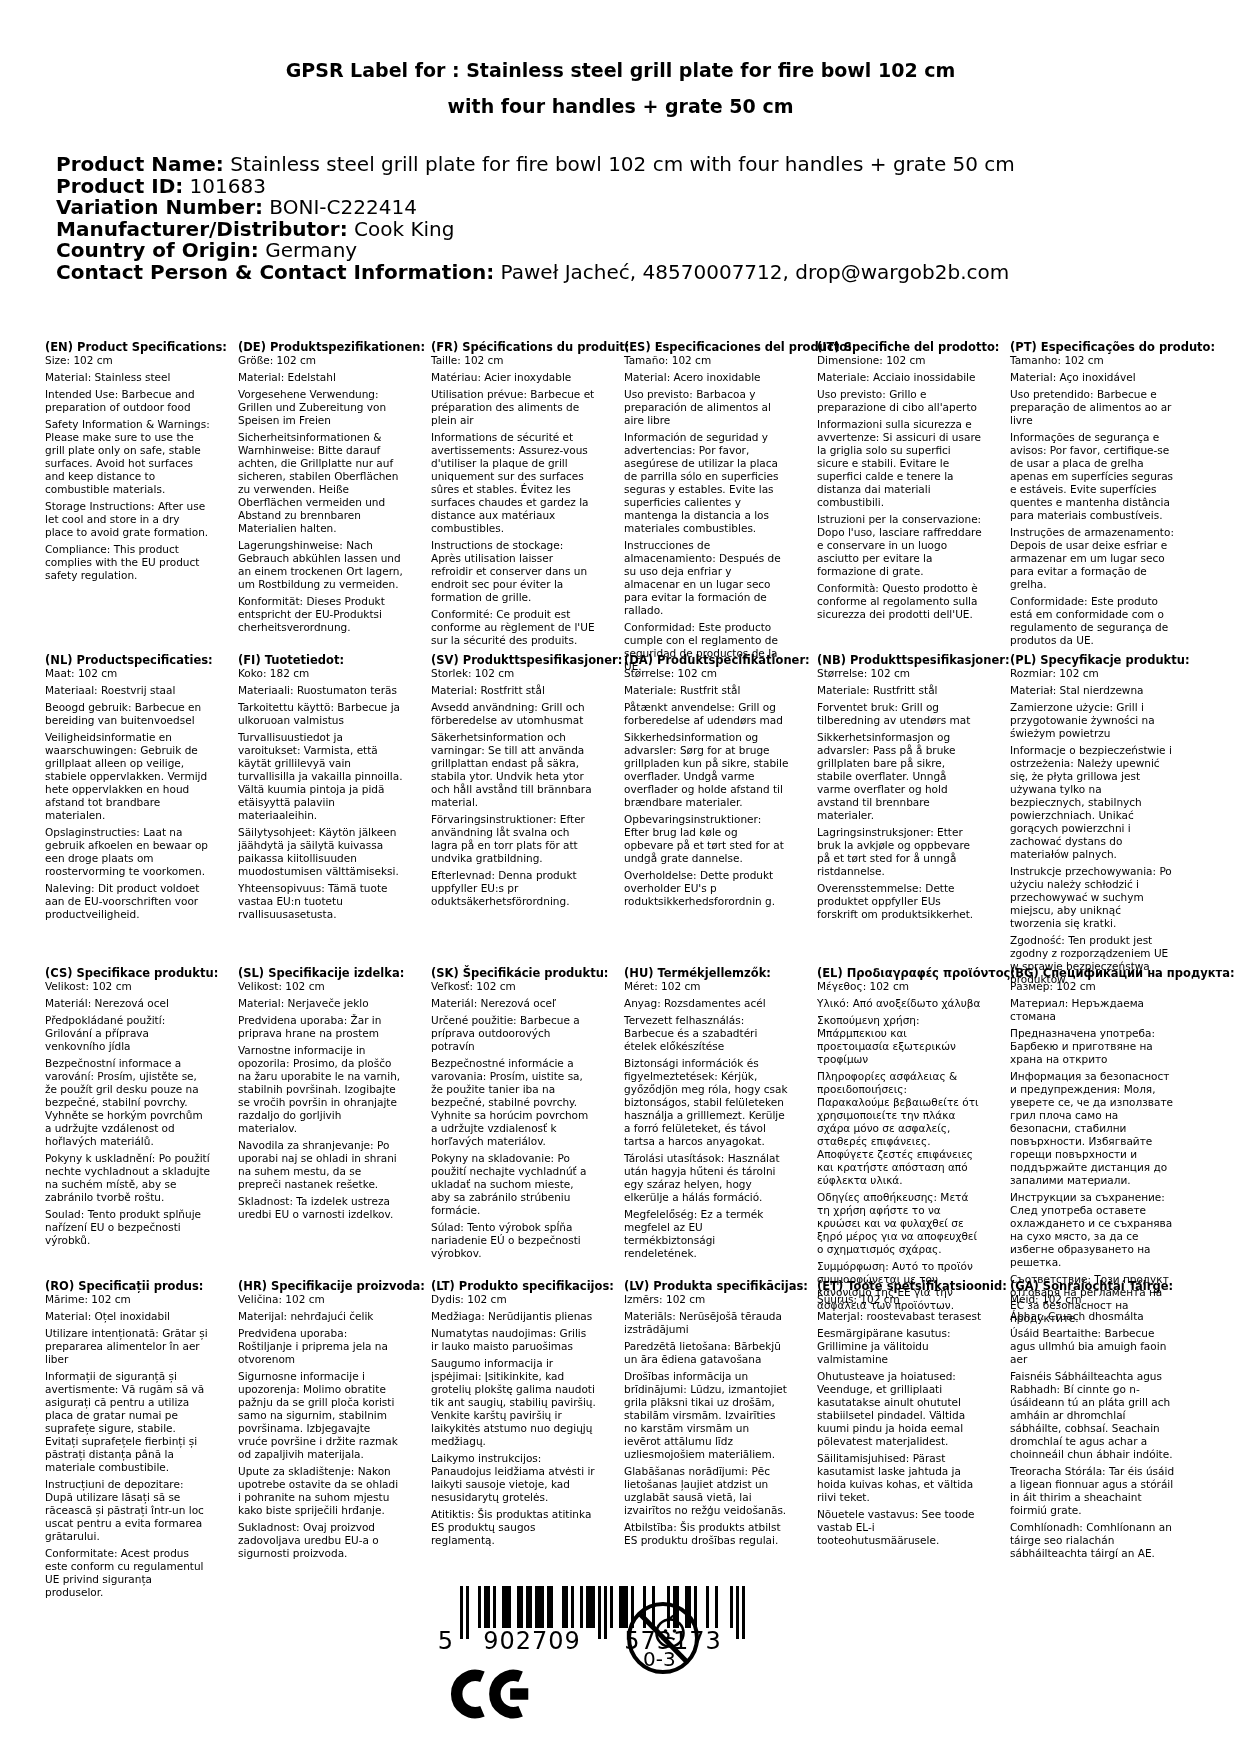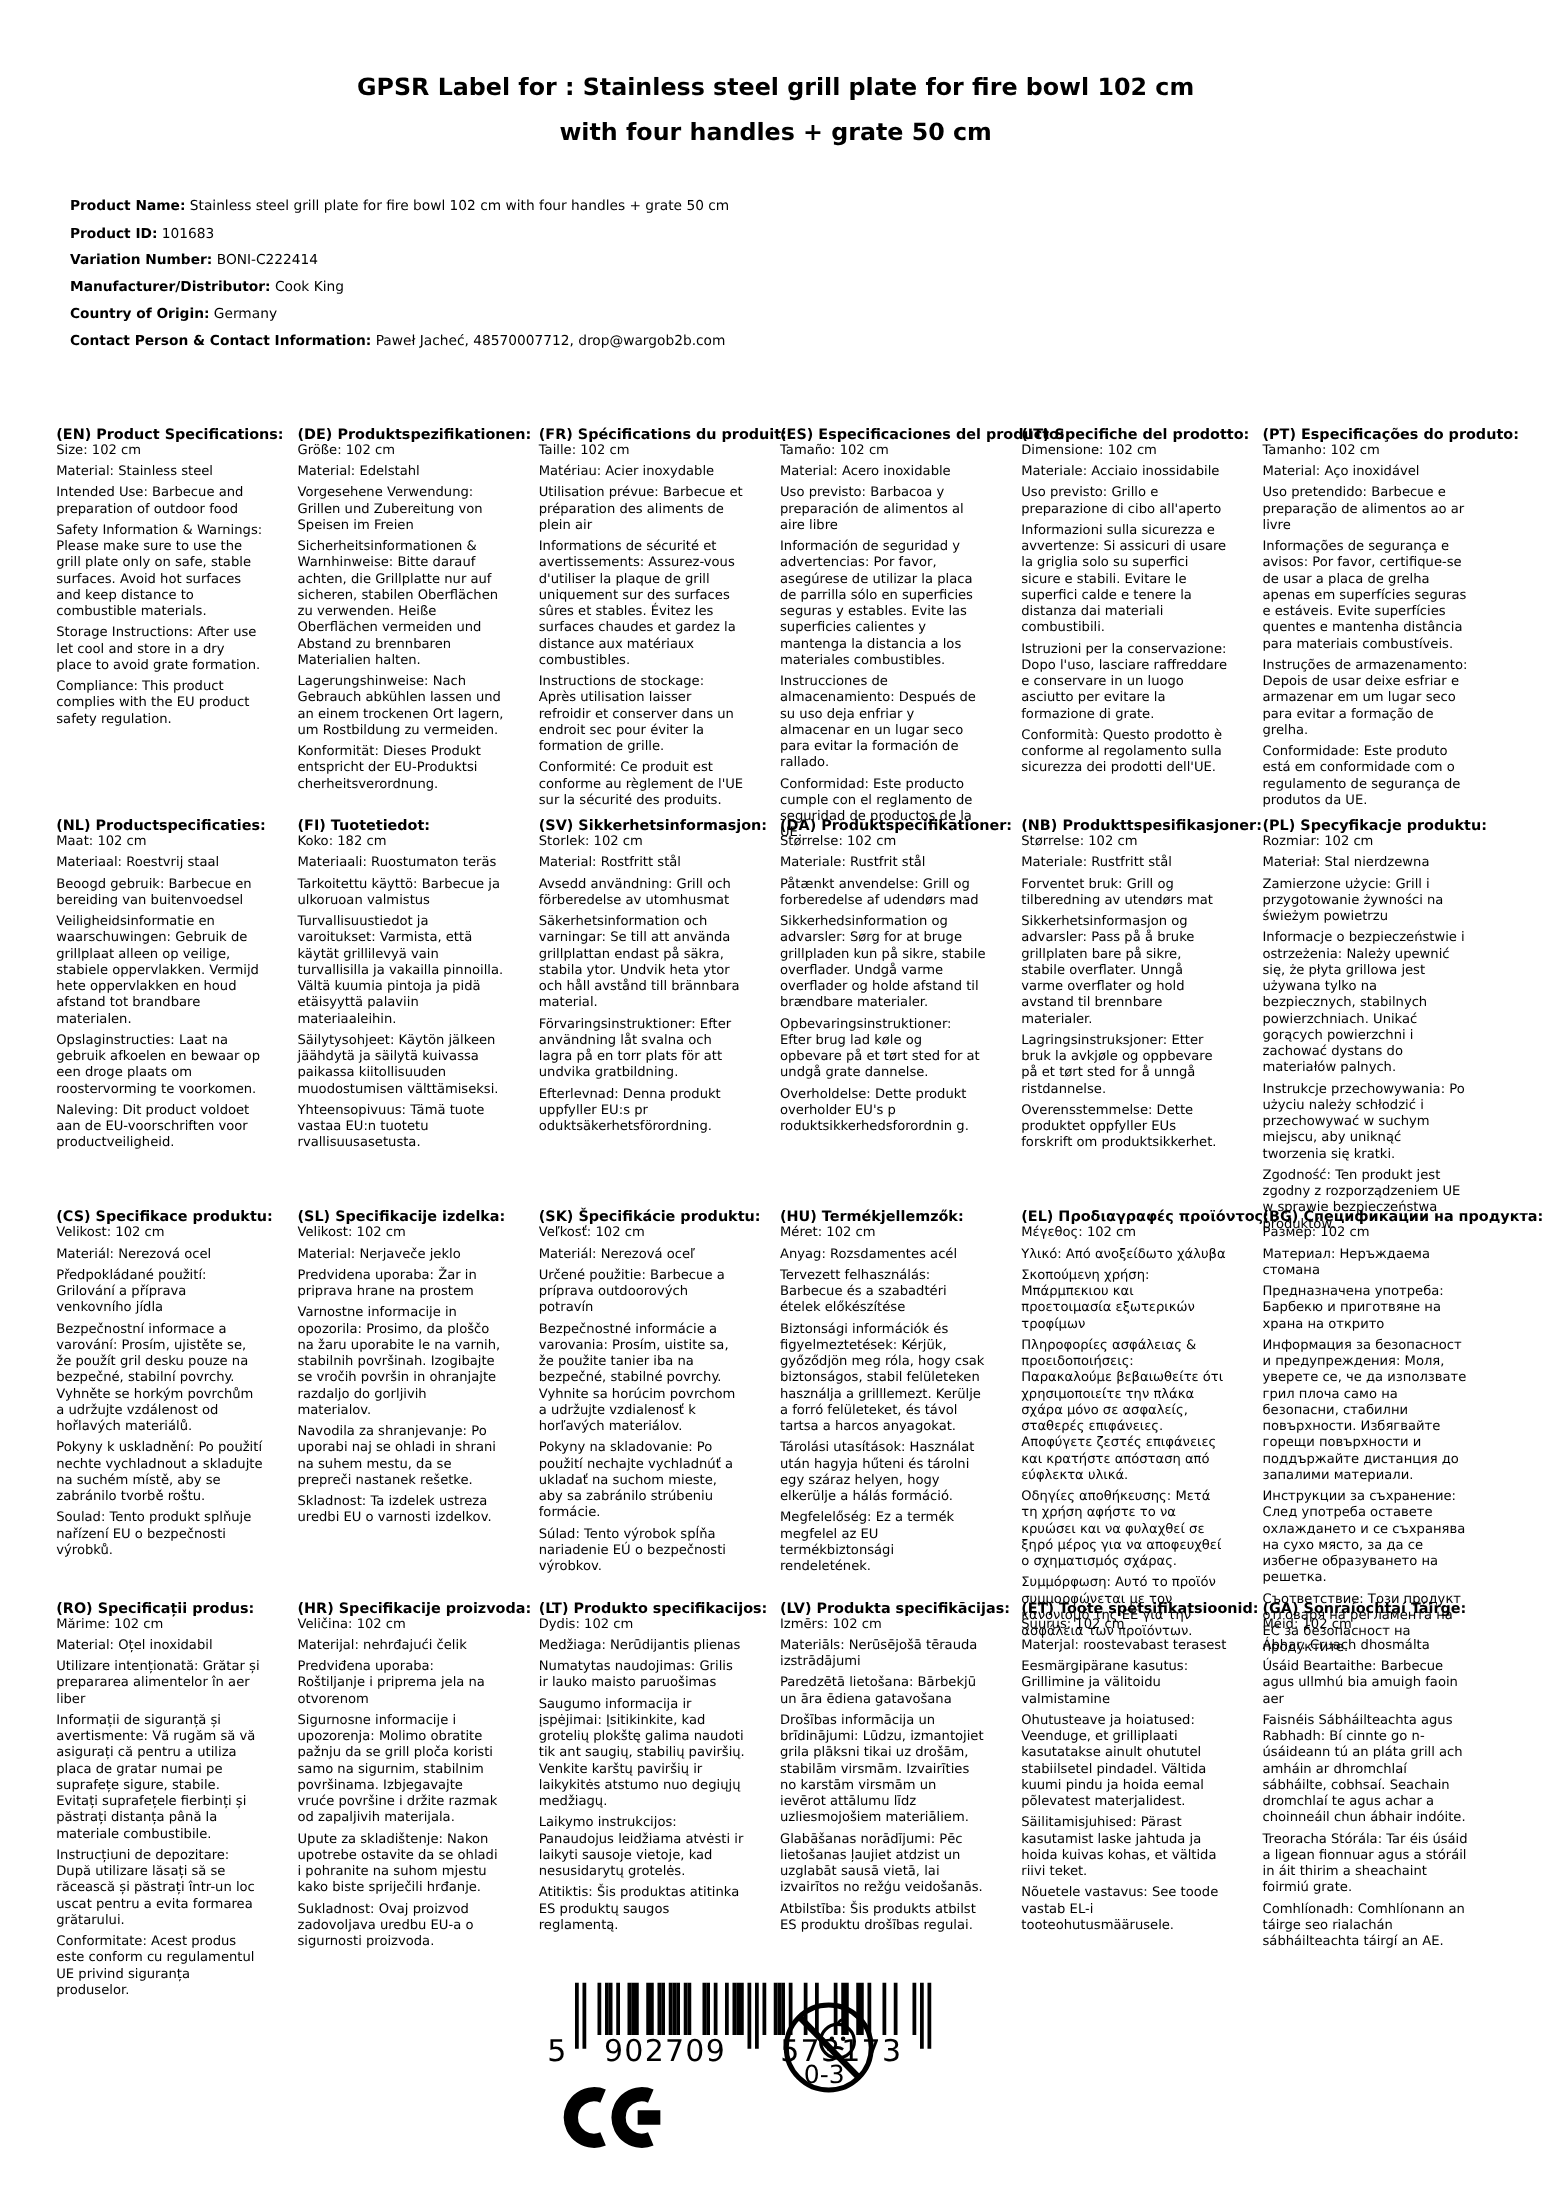--- a/index.html
+++ b/index.html
@@ -5,21 +5,21 @@
   html,body{margin:0;padding:0;}
   body{
     width:1241px;height:1754px;position:relative;overflow:hidden;
     background:#ffffff;color:#000;
     font-family:"DejaVu Sans","Liberation Sans",sans-serif;
   }
   .title{
     margin-top:52px;text-align:center;font-weight:bold;
     font-size:19px;line-height:36px;
   }
-  .meta{margin:30px 56px 0 56px;font-size:11px;line-height:21.5px;}
+  .meta{margin:30px 56px 0 56px;font-size:20px;line-height:21.5px;}
   .meta .lab{font-weight:bold;}
   .grid{
     margin:58px 45px 0 45px;
     display:grid;grid-template-columns:repeat(6,165px);
     column-gap:28px;grid-auto-rows:313px;
     font-size:10.5px;line-height:13px;
   }
   .cell{overflow:visible;}
   .cell h3{font-size:11.5px;margin:0;white-space:nowrap;overflow:visible;}
   .cell p{margin:4px 0 0 0;}
@@ -113,21 +113,21 @@
     <div class="cell">
       <h3>(FI) Tuotetiedot:</h3>
       <p>Koko: 182 cm</p>
       <p>Materiaali: Ruostumaton teräs</p>
       <p>Tarkoitettu käyttö: Barbecue ja ulkoruoan valmistus</p>
       <p>Turvallisuustiedot ja varoitukset: Varmista, että käytät grillilevyä vain turvallisilla ja vakailla pinnoilla. Vältä kuumia pintoja ja pidä etäisyyttä palaviin materiaaleihin.</p>
       <p>Säilytysohjeet: Käytön jälkeen jäähdytä ja säilytä kuivassa paikassa kiitollisuuden muodostumisen välttämiseksi.</p>
       <p>Yhteensopivuus: Tämä tuote vastaa EU:n tuotetu rvallisuusasetusta.</p>
     </div>
     <div class="cell">
-      <h3>(SV) Sikkerhetsinformasjon:</h3>
+      <h3>(SV) Produkttspesifikasjoner:</h3>
       <p>Storlek: 102 cm</p>
       <p>Material: Rostfritt stål</p>
       <p>Avsedd användning: Grill och förberedelse av utomhusmat</p>
       <p>Säkerhetsinformation och varningar: Se till att använda grillplattan endast på säkra, stabila ytor. Undvik heta ytor och håll avstånd till brännbara material.</p>
       <p>Förvaringsinstruktioner: Efter användning låt svalna och lagra på en torr plats för att undvika gratbildning.</p>
       <p>Efterlevnad: Denna produkt uppfyller EU:s pr oduktsäkerhetsförordning.</p>
     </div>
     <div class="cell">
       <h3>(DA) Produktspecifikationer:</h3>
       <p>Størrelse: 102 cm</p>

